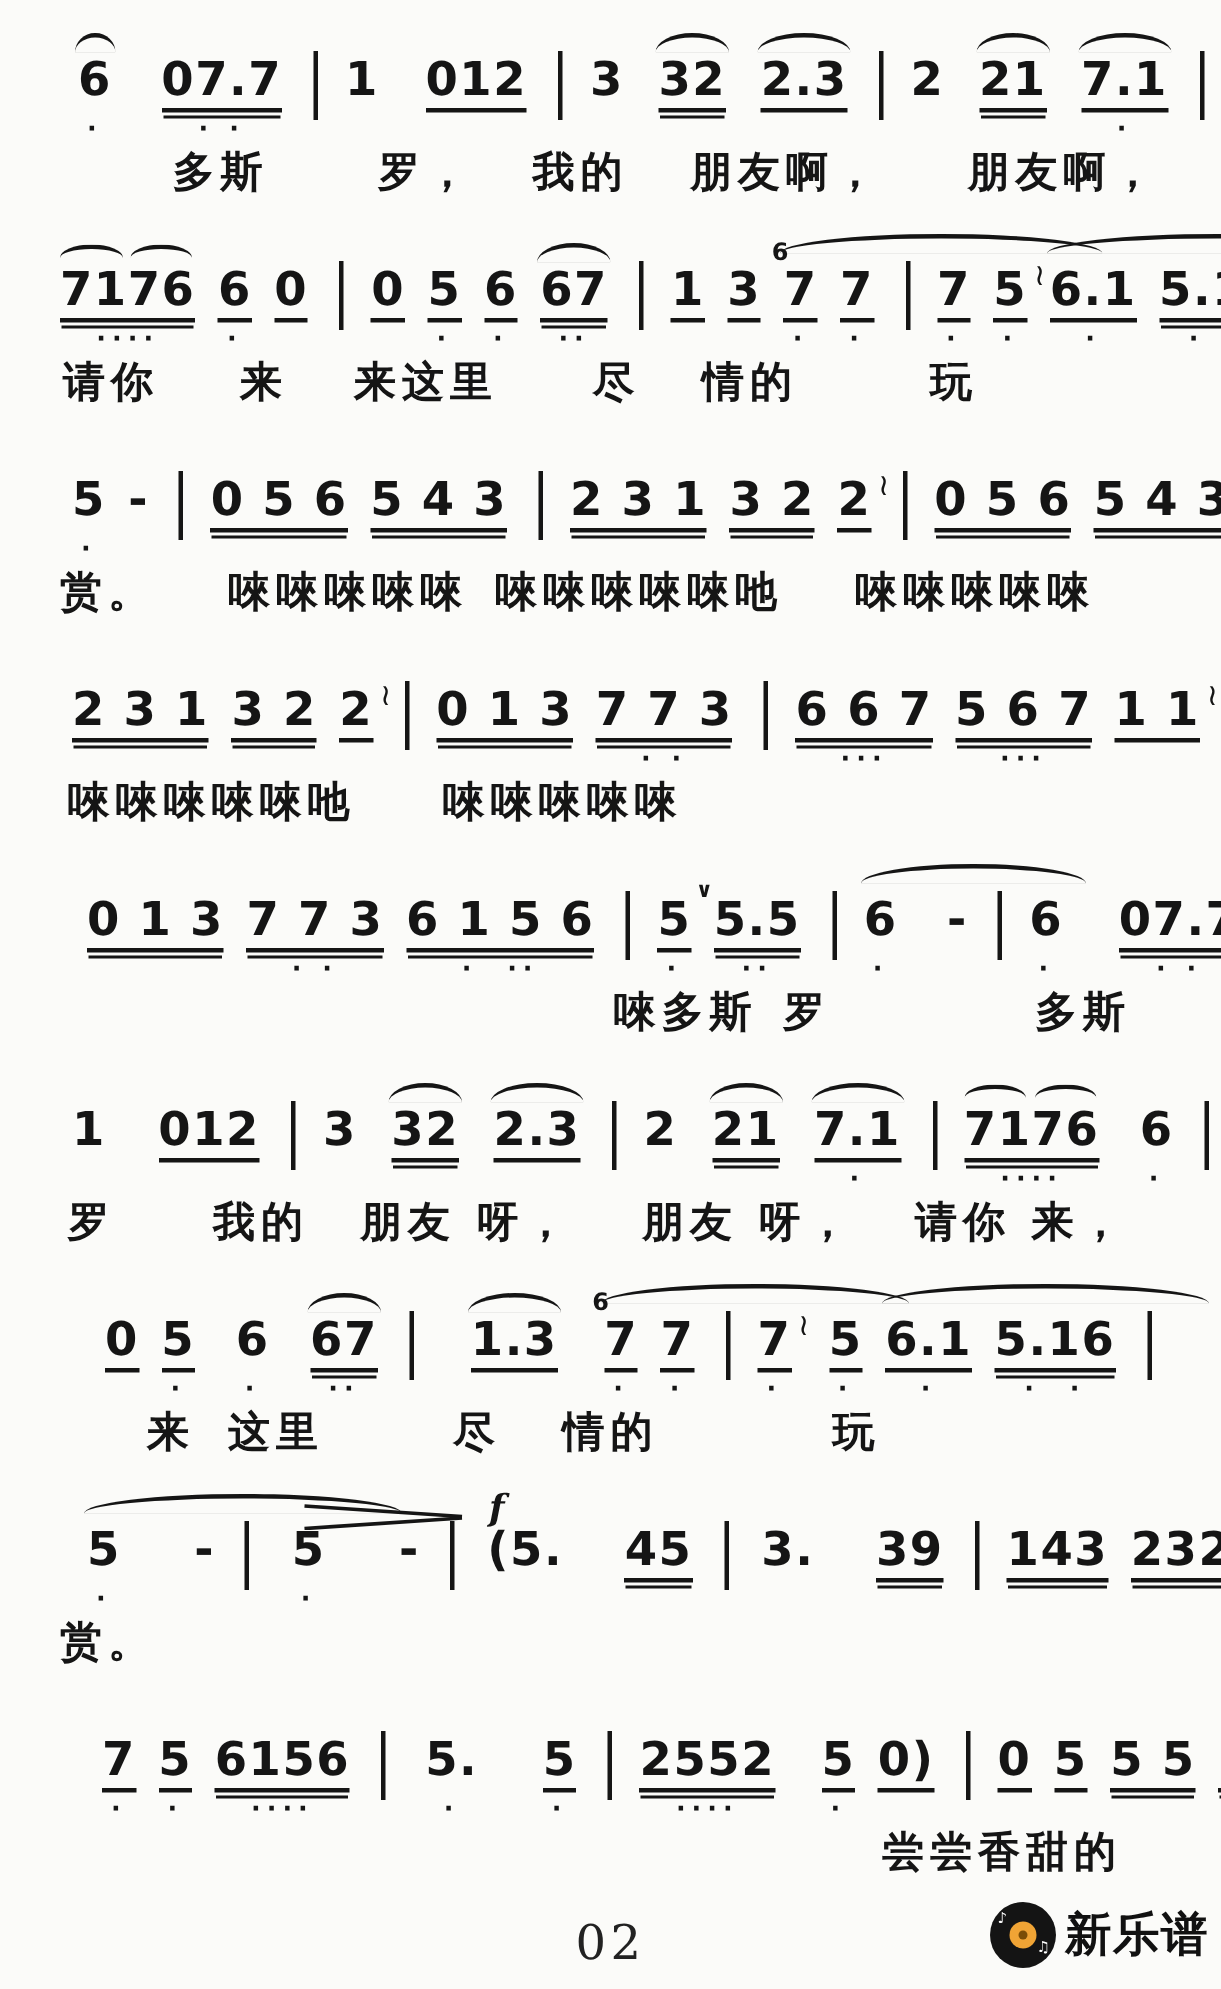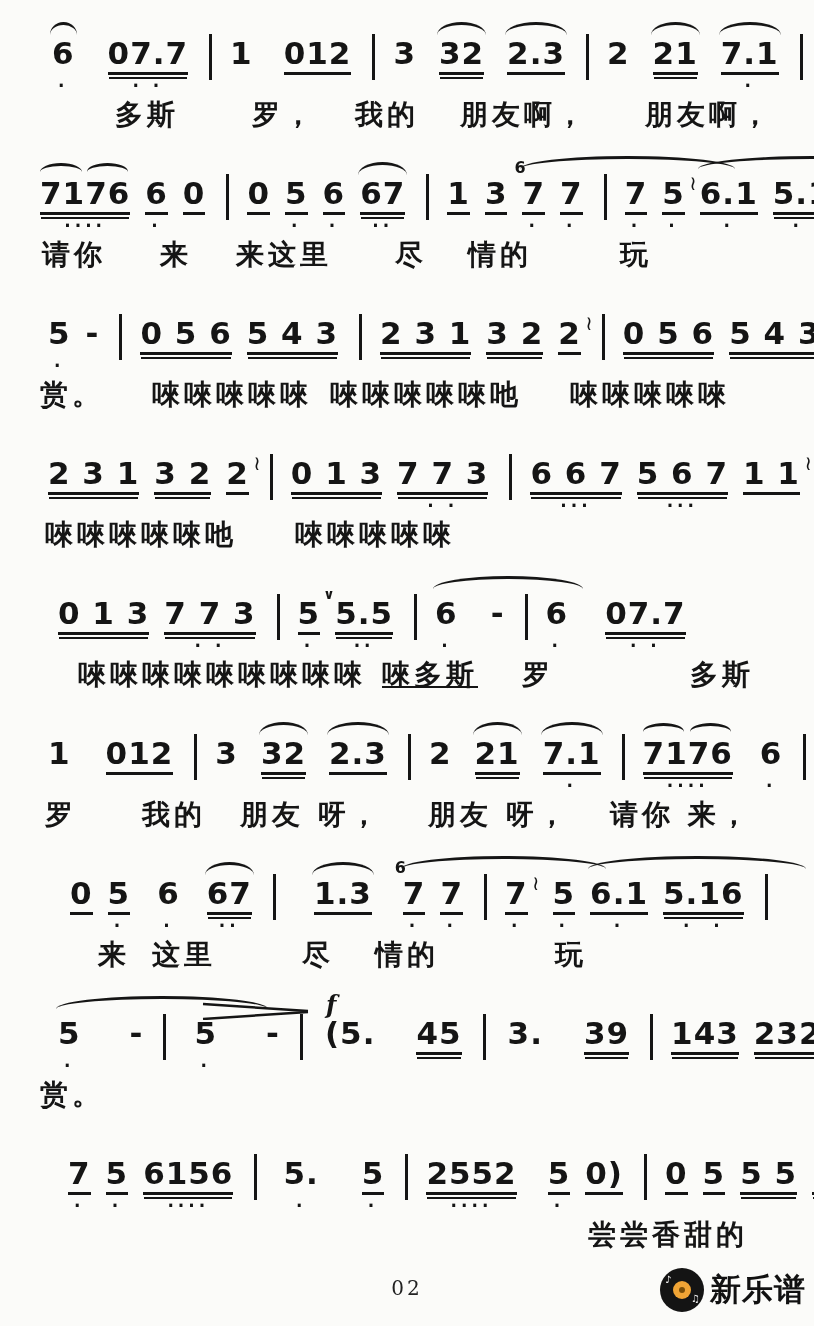--- a/index.html
+++ b/index.html
@@ -88,21 +88,21 @@
   .ann-dyn {
     position: absolute; font-family: "DejaVu Serif", "Liberation Serif", serif;
     font-style: italic; font-weight: bold; font-size: 24px;
   }
   .ann-hairpin { position: absolute; }
 
   .footer { position: absolute; left: 0; right: 0; bottom: 8px; height: 52px; }
   .page-number {
     position: absolute; left: 0; right: 0; top: 10px; text-align: center;
     font-family: "DejaVu Serif", "Liberation Serif", serif;
-    font-size: 20px; letter-spacing: 3px; color: #222;
+    font-size: 32px; letter-spacing: 3px; color: #222;
   }
   .logo { position: absolute; right: 8px; top: 2px; display: flex; align-items: center; }
   .logo-disc {
     position: relative; width: 44px; height: 44px; border-radius: 50%;
     background: #141414; margin-right: 6px; flex: 0 0 auto;
   }
   .logo-disc .disc-center {
     position: absolute; left: 50%; top: 50%; width: 18px; height: 18px;
     transform: translate(-50%,-50%); border-radius: 50%;
   }
@@ -214,33 +214,33 @@
       </span>
       <span class="lyrics-row" style="display: block;">
         <span class="lyric-seg" style="left: 5px;">唻唻唻唻唻吔</span>
         <span class="lyric-seg" style="left: 255px;">唻唻唻唻唻</span>
       </span>
     </div>
     <div class="line">
       <span class="notes-row" style="padding-left: 18px;">
         <span class="note u2">0 1 3</span>
         <span class="note u2">7 7 3<span class="dots">· ·</span></span>
+        <span class="note u2">6 1 5 6<span class="dots">·  ··</span></span>
         <span class="barline"></span>
         <span class="note u1">5<span class="dots">·</span></span>
         <span class="note u2">5.5<span class="dots">··</span><span class="breath">∨</span></span>
         <span class="barline"></span>
         <span class="note">6<span class="wide-arc" style="width: 150px;"></span><span class="dots">·</span></span>
         <span class="note dash" style="margin-left: 18px;">-</span>
         <span class="barline"></span>
         <span class="note">6<span class="dots">·</span></span>
         <span class="note u2" style="margin-left: 22px;">07.7<span class="dots">· ·</span></span>
       </span>
       <span class="lyrics-row" style="display: block;">
-        <span class="lyric-seg" style="left: 38px;">唻唻唻唻唻唻唻唻唻</span>
-        <span class="lyric-seg" style="left: 342px; text-decoration: underline;">唻多斯</span>
+        <span class="lyric-seg" style="left: 369px;">唻多斯</span>
         <span class="lyric-seg" style="left: 482px;">罗</span>
         <span class="lyric-seg" style="left: 650px;">多斯</span>
       </span>
     </div>
     <div class="line">
       <span class="notes-row" style="padding-left: 8px;">
         <span class="note">1</span>
         <span class="note u1" style="margin-left: 20px;">012</span>
         <span class="barline"></span>
         <span class="note">3</span>

